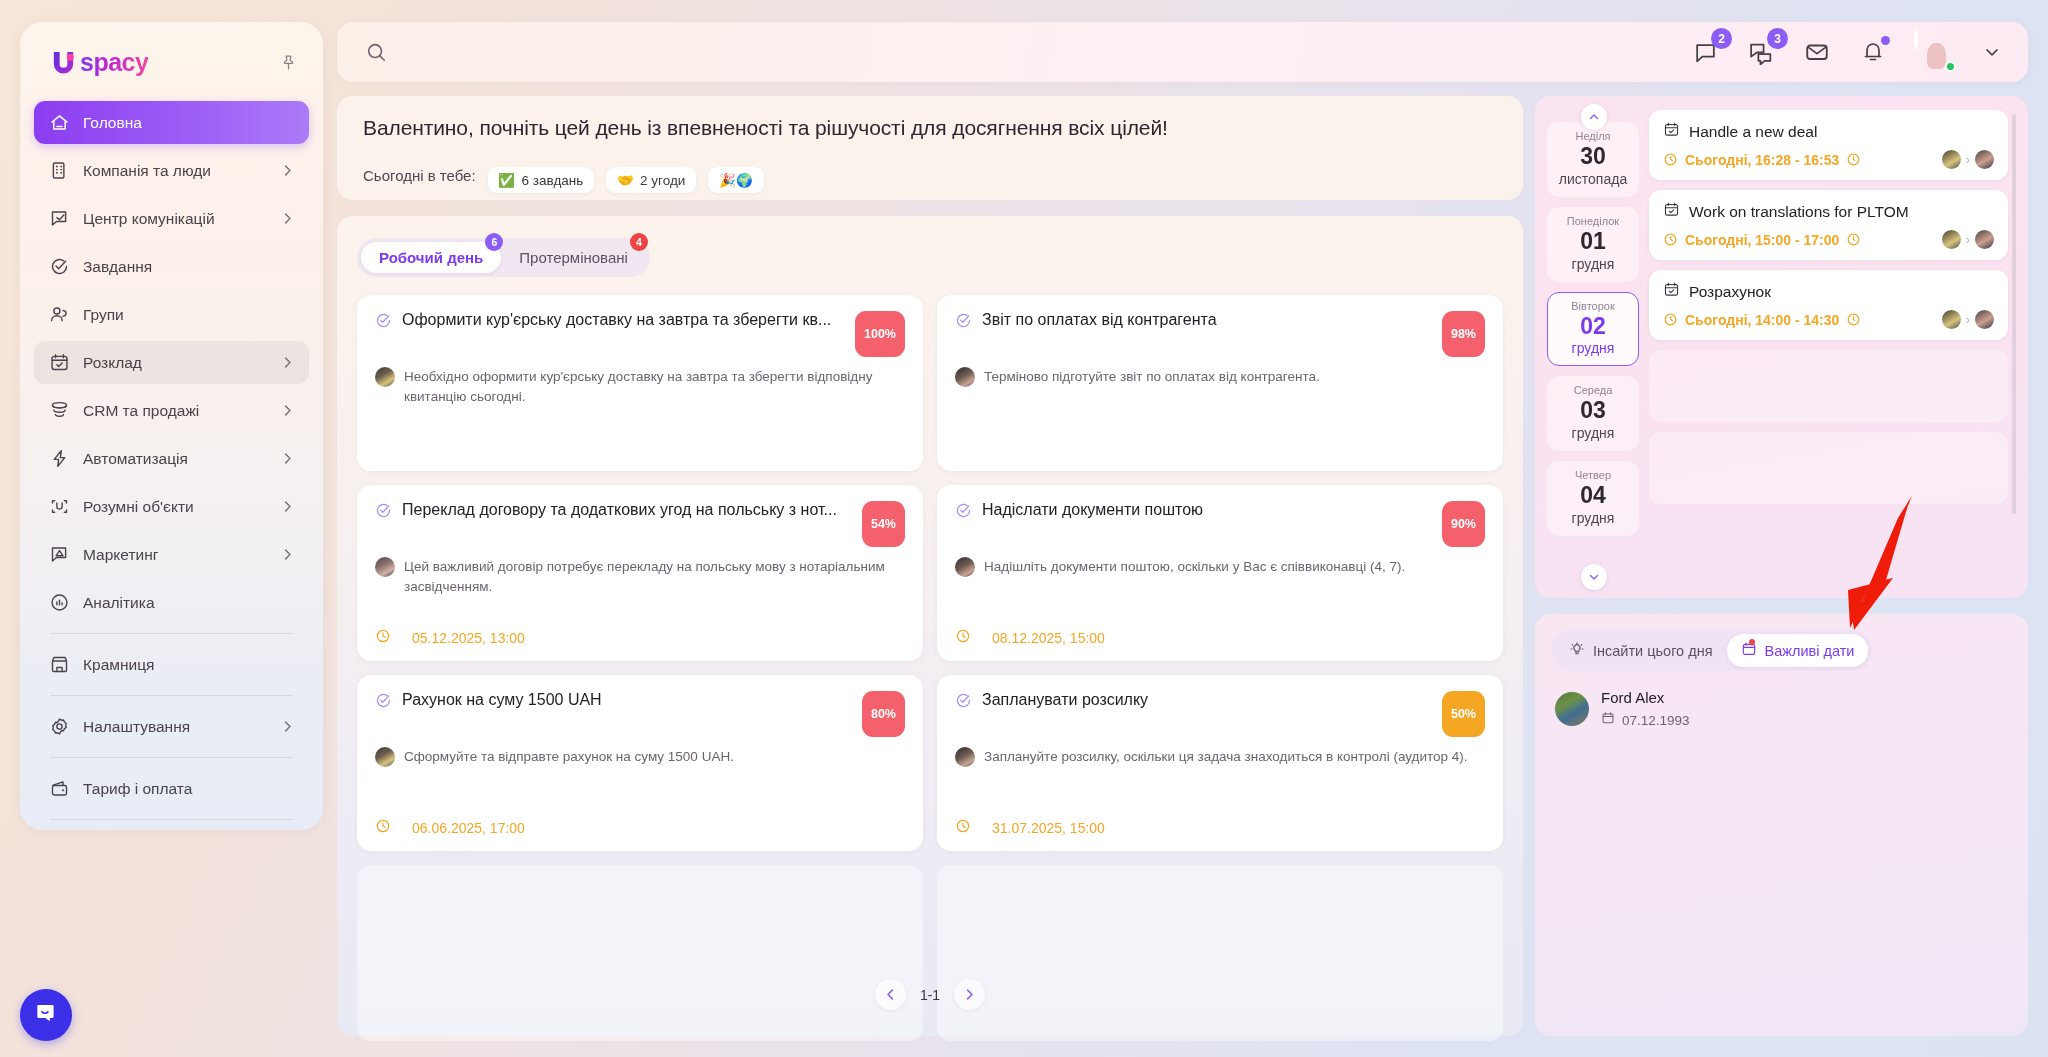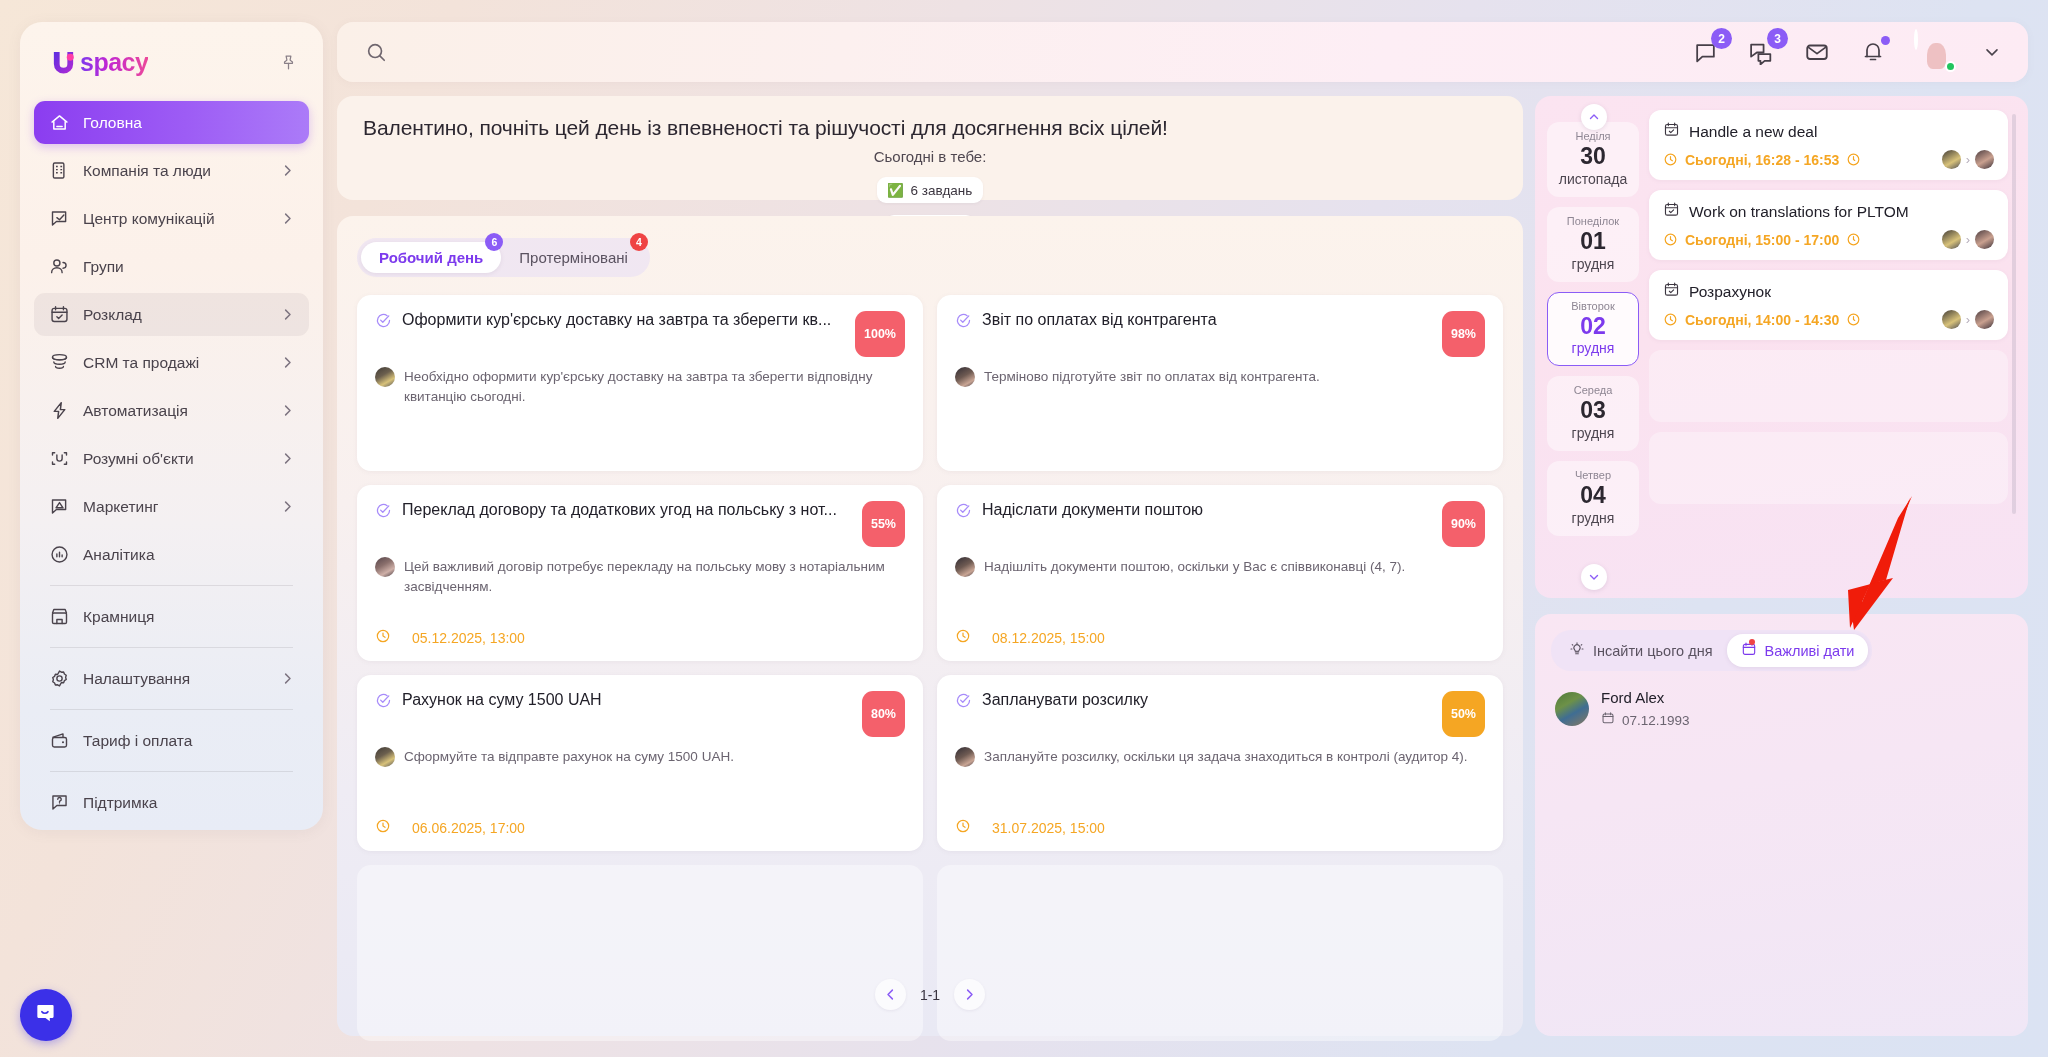--- a/index.html
+++ b/index.html
@@ -111,21 +111,21 @@
   
   .main {
     position: absolute; left: 337px; top: 96px;
     width: 1186px; height: 940px;
   }
   .greet-card {
     height: 104px; background: #fbf2eb; border-radius: 16px;
     padding: 20px 26px 0 26px;
   }
   .greet-title { font-size: 21px; color: #2c2730; font-weight: 400; letter-spacing: -.1px; }
-  .greet-sub { display:flex; align-items:center; gap: 12px; margin-top: 8px; flex-direction: column; }
+  .greet-sub { display:flex; gap: 12px; margin-top: 27px; }
   .greet-sub-label { font-size: 15px; color: #4f4750; }
   .chip {
     background:#fff; border-radius: 9px; padding: 5px 11px;
     font-size: 13.5px; color: #3c3640; display:flex; align-items:center; gap:6px;
     box-shadow: 0 1px 3px rgba(120,100,110,.08); cursor:pointer;
   }
 
   .tasks-panel {
     margin-top: 16px; height: 820px;
     background: linear-gradient(180deg,#fcf3ec 0%,#f8f0ef 35%,#efecf4 70%,#e9e9f4 100%);
@@ -351,20 +351,29 @@
           </svg>
       </span>
       <span class="nav-label">Центр комунікацій</span>
       <span class="chev">
           <svg viewBox="0 0 24 24" fill="none" stroke="currentColor" stroke-width="2.4" stroke-linecap="round" stroke-linejoin="round">
             <path d="M9 5l7 7-7 7"></path>
           </svg>
         </span>
     </div>
 
+    <div class="nav-item">
+      <span class="nav-ico">
+        <svg viewBox="0 0 24 24" fill="none" stroke="currentColor" stroke-width="1.6" stroke-linecap="round" stroke-linejoin="round">
+            <path d="M20 12a8 8 0 1 1-3.2-6.4"></path>
+            <path d="M8 11.5l3 3 8-8.5"></path>
+          </svg>
+      </span>
+      <span class="nav-label">Завдання</span>
+    </div>
 
     <div class="nav-item">
       <span class="nav-ico">
         <svg viewBox="0 0 24 24" fill="none" stroke="currentColor" stroke-width="1.6" stroke-linecap="round" stroke-linejoin="round">
             <circle cx="9" cy="8" r="3.5"></circle>
             <path d="M3 19c0-3.3 2.7-5.5 6-5.5s6 2.2 6 5.5"></path>
             <path d="M16 7.5c2 0 3.5 1.4 3.5 3.2S18 14 16 14"></path>
           </svg>
       </span>
       <span class="nav-label">Групи</span>
@@ -633,21 +642,21 @@
 
       <article class="task-card">
         <div class="tc-head">
           <span class="tc-check">
             <svg viewBox="0 0 24 24" width="17" height="17" fill="none" stroke="currentColor" stroke-width="1.8" stroke-linecap="round" stroke-linejoin="round">
                 <path d="M20.5 12a8.5 8.5 0 1 1-3.4-6.8"></path>
                 <path d="M8 11.5l3 3 8.5-9"></path>
               </svg>
           </span>
           <span class="tc-title">Переклад договору та додаткових угод на польську з нот...</span>
-          <span class="tc-pct pct-red">55%</span>
+          <span class="tc-pct pct-red">54%</span>
         </div>
         <div class="tc-body">
           <span class="tc-av a3"></span>
           <span class="tc-desc">Цей важливий договір потребує перекладу на польську мову з нотаріальним засвідченням.</span>
         </div>
         <div class="tc-date">
           <span>
             <svg viewBox="0 0 24 24" fill="none" stroke="currentColor" stroke-width="1.8" stroke-linecap="round">
                 <circle cx="12" cy="12" r="8.5"></circle>
                 <path d="M12 7.5V12l3 2"></path>

